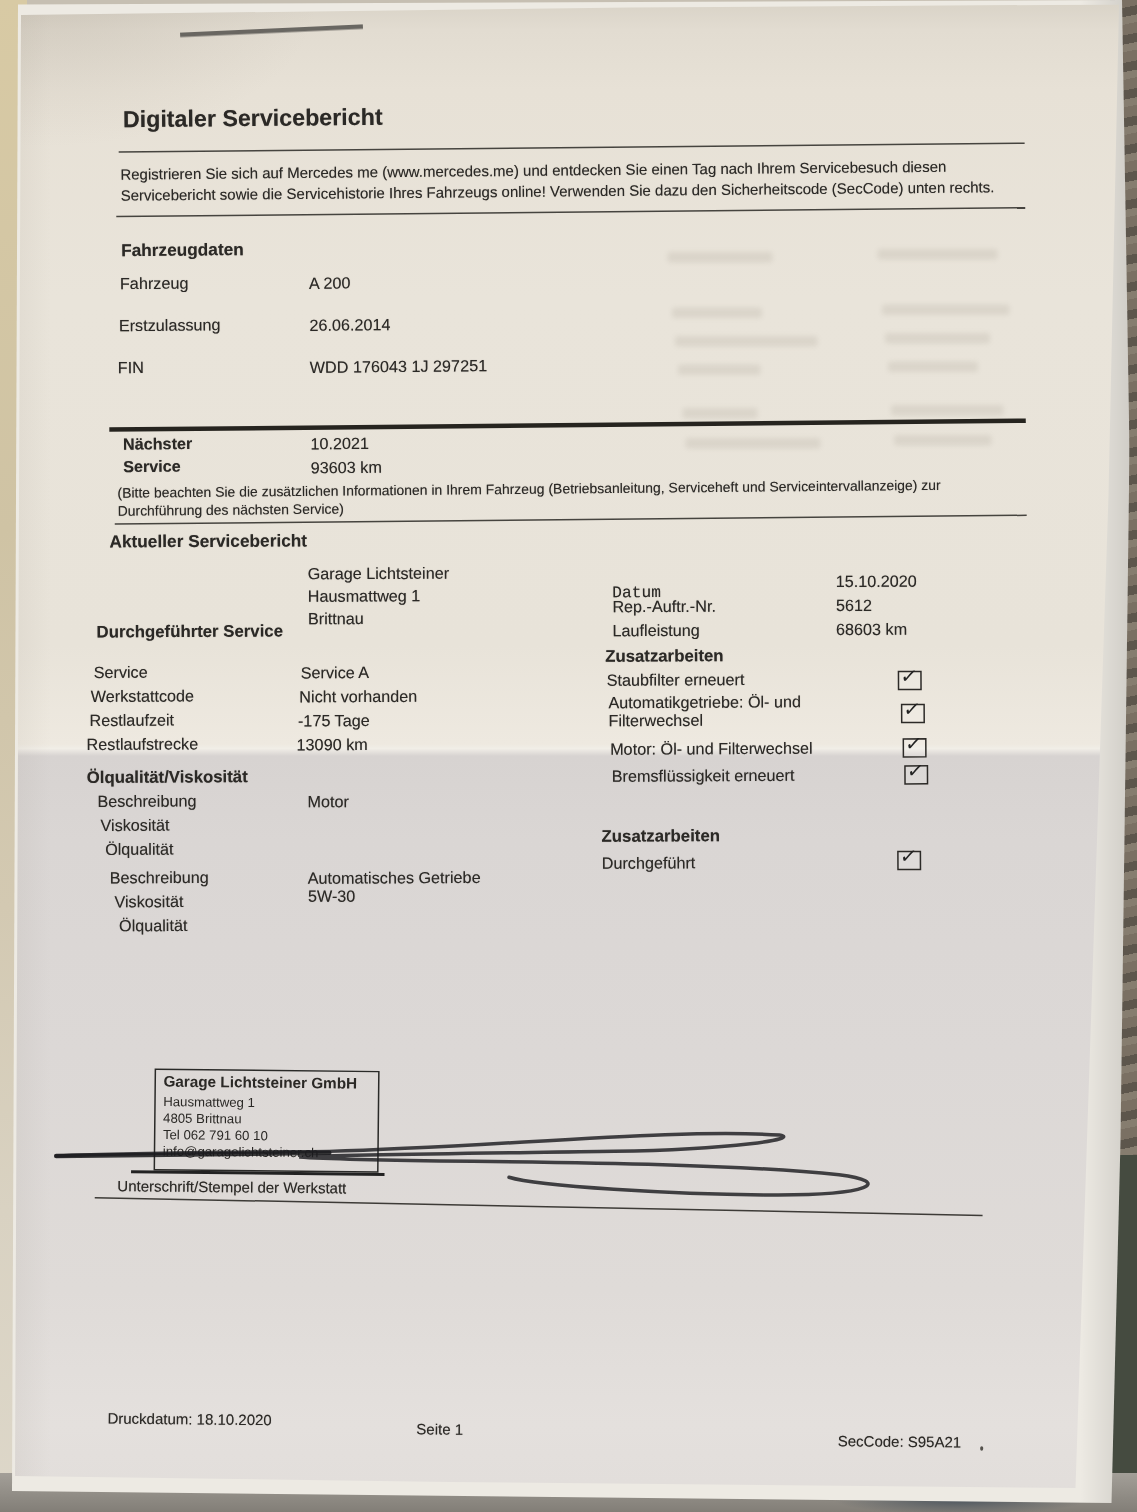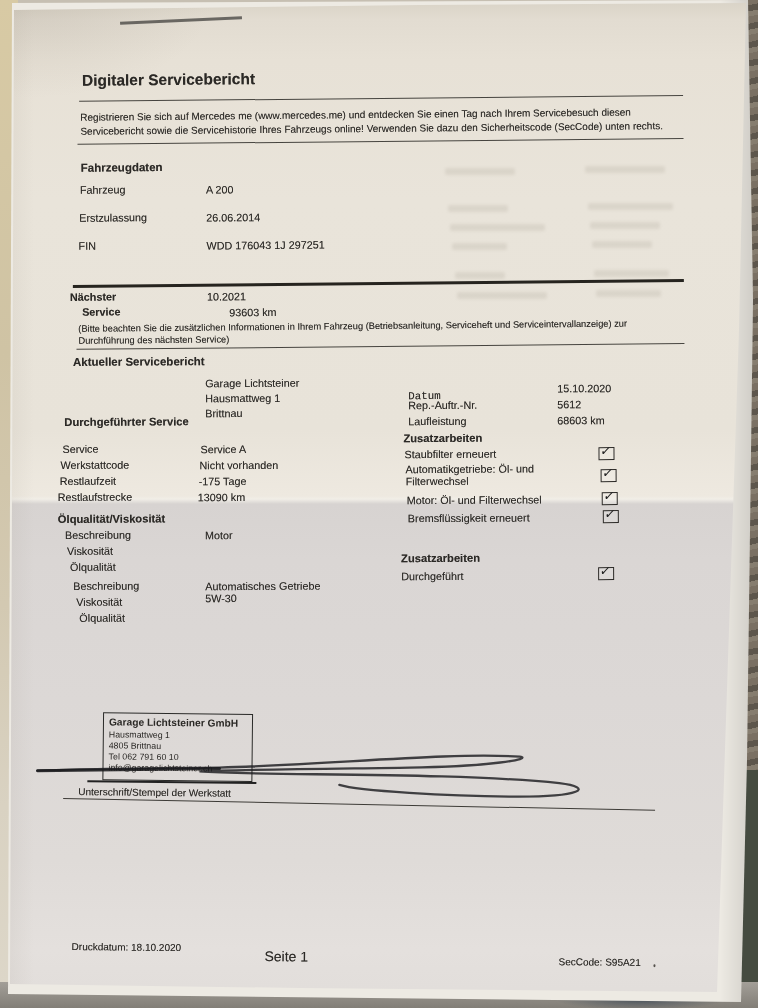--- a/index.html
+++ b/index.html
@@ -84,24 +84,24 @@
 
     <div class="t b" style="left:80px;top:162px;font-size:11.5px;">Fahrzeugdaten</div>
     <div class="t" style="left:79px;top:184px;">Fahrzeug</div>
     <div class="t" style="left:205px;top:185px;">A 200</div>
     <div class="t" style="left:78px;top:212px;">Erstzulassung</div>
     <div class="t" style="left:205px;top:213px;">26.06.2014</div>
     <div class="t" style="left:77px;top:240px;">FIN</div>
     <div class="t" style="left:205px;top:241px;">WDD 176043 1J 297251</div>
 
     <div class="rule-thick" style="left:71px;top:285px;width:611px;"></div>
-    <div class="t b" style="left:68px;top:291px;">Nächster</div>
+    <div class="t b" style="left:80px;top:291px;">Nächster</div>
     <div class="t b" style="left:80px;top:306px;">Service</div>
     <div class="t" style="left:205px;top:292px;">10.2021</div>
-    <div class="t" style="left:205px;top:308px;margin-left:22px;">93603 km</div>
+    <div class="t" style="left:205px;top:308px;">93603 km</div>
     <div class="t" style="left:76px;top:324px;font-size:9.3px;">(Bitte beachten Sie die zusätzlichen Informationen in Ihrem Fahrzeug (Betriebsanleitung, Serviceheft und Serviceintervallanzeige) zur</div>
     <div class="t" style="left:76px;top:336px;font-size:9.3px;">Durchführung des nächsten Service)</div>
     <div class="rule" style="left:74px;top:349px;width:608px;"></div>
   </div>
 
   <div class="g-mid">
     <div class="t b" style="left:73px;top:356px;font-size:11.5px;">Aktueller Servicebericht</div>
     <div class="t" style="left:205px;top:378px;">Garage Lichtsteiner</div>
     <div class="t" style="left:205px;top:393px;">Hausmattweg 1</div>
     <div class="t" style="left:205px;top:408px;">Brittnau</div>
@@ -172,17 +172,17 @@
     </div>
     <svg class="sig" width="600" height="85" viewBox="0 0 600 85">
       <path d="M 8,49 L 190,45" stroke="#17171a" stroke-width="3" fill="none" stroke-linecap="round" opacity="0.85"></path>
       <path d="M 8,49 C 60,46 140,45 190,44 C 300,40 420,26 490,30 C 505,32 460,40 380,42 C 300,44 200,46 170,48 C 230,52 420,46 530,56 C 565,60 555,70 480,70 C 420,70 330,66 310,60" stroke="#1c1c20" stroke-width="2.3" fill="none" stroke-linecap="round" opacity="0.82"></path>
     </svg>
     <div class="rule" style="left:88px;top:780px;width:169px;height:2.4px;background:#222;"></div>
     <div class="t" style="left:79px;top:786px;font-size:10px;">Unterschrift/Stempel der Werkstatt</div>
     <div class="rule" style="left:64px;top:798px;width:592px;height:1.4px;transform:rotate(0.55deg);transform-origin:0 0;background:#3d3b37;"></div>
 
     <div class="t" style="left:74px;top:941px;font-size:10px;">Druckdatum: 18.10.2020</div>
-    <div class="t" style="left:267px;top:946px;font-size:14px;">Seite 1</div>
+    <div class="t" style="left:280px;top:946px;font-size:10px;">Seite 1</div>
     <div class="t" style="left:561px;top:951px;font-size:10px;">SecCode: S95A21</div>
     <div class="speck" style="left:656px;top:958px;"></div>
   </div>
 </div>
 
 </body></html>

